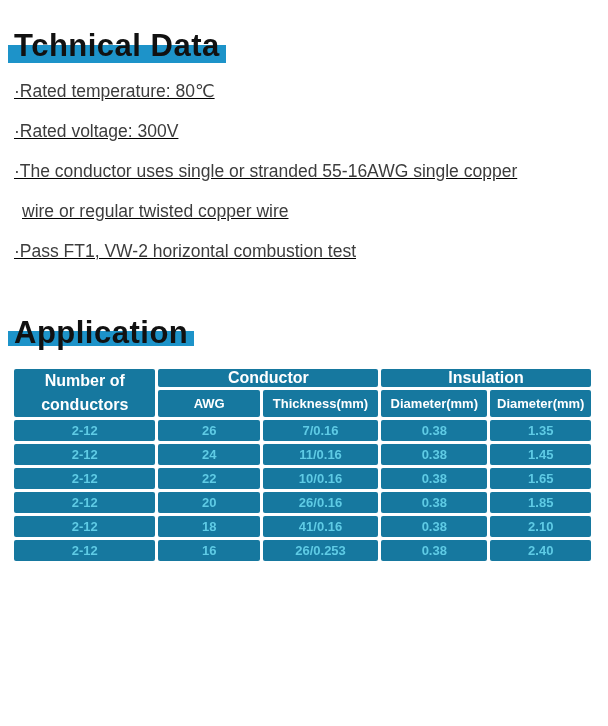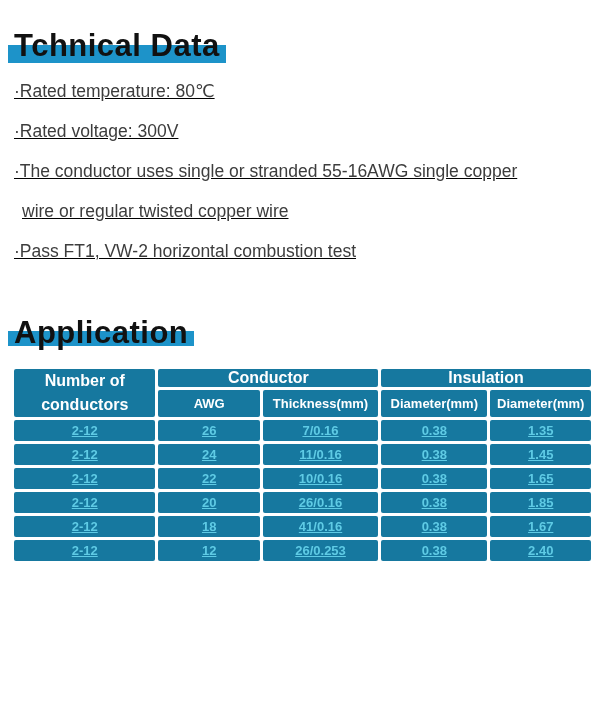--- a/index.html
+++ b/index.html
@@ -67,21 +67,20 @@
   .spec-table th{
     color:var(--head-text);
   }
   .th-group{font-size:16px;height:16px;}
   .th-sub{font-size:13px;height:27px;}
   .th-conductors{font-size:16px;line-height:24px;padding:0 20px;}
   .spec-table td{
     color:var(--data-text);
     font-size:13px;
     height:21px;
-    text-decoration:underline;
   }
   .col-1{width:142px;}
   .col-2{width:104px;}
   .col-3{width:116px;}
   .col-4{width:107px;}
   .col-5{width:101px;}
 </style>
 </head>
 <body>
 
@@ -142,25 +141,25 @@
             <td class="col-2">20</td>
             <td class="col-3">26/0.16</td>
             <td class="col-4">0.38</td>
             <td class="col-5">1.85</td>
           </tr>
           <tr>
             <td class="col-1">2-12</td>
             <td class="col-2">18</td>
             <td class="col-3">41/0.16</td>
             <td class="col-4">0.38</td>
-            <td class="col-5">1.67</td>
+            <td class="col-5">2.10</td>
           </tr>
           <tr>
             <td class="col-1">2-12</td>
-            <td class="col-2">12</td>
+            <td class="col-2">16</td>
             <td class="col-3">26/0.253</td>
             <td class="col-4">0.38</td>
             <td class="col-5">2.40</td>
           </tr>
         </tbody>
     </table>
   </section>
 
 </div>
 

